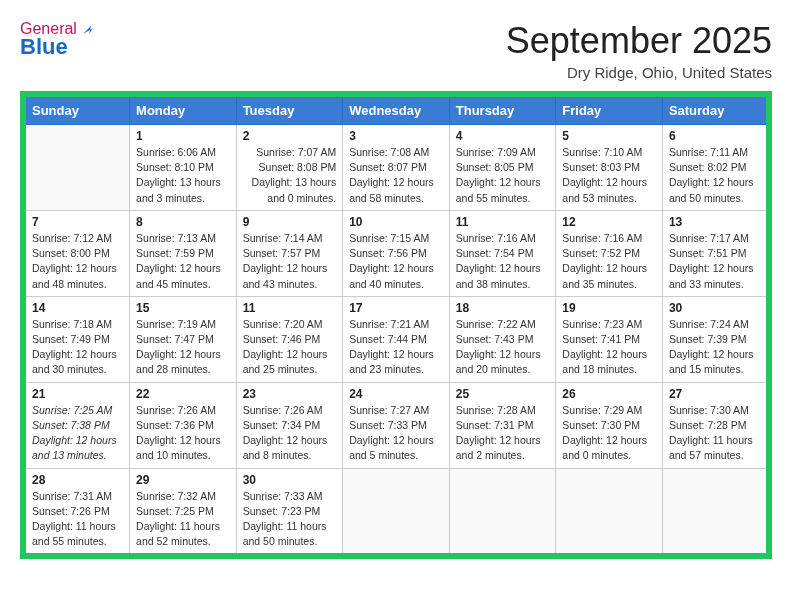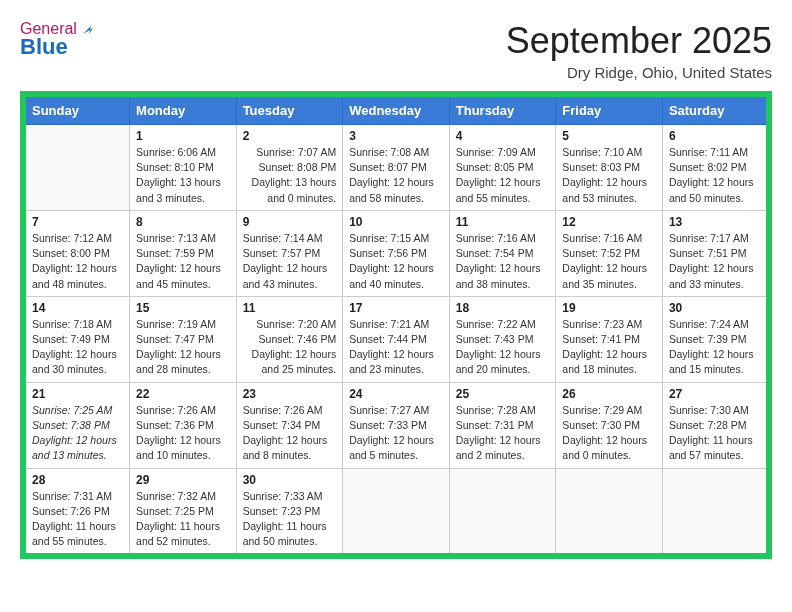--- a/index.html
+++ b/index.html
@@ -216,21 +216,21 @@
         </td>
         <td>
           <div class="day-num">15</div>
           <div class="day-info" style="white-space: pre-line;">Sunrise: 7:19 AM
 Sunset: 7:47 PM
 Daylight: 12 hours
 and 28 minutes.</div>
         </td>
         <td>
           <div class="day-num">11</div>
-          <div class="day-info" style="white-space: pre-line; text-align: right;">Sunrise: 7:20 AM
+          <div class="day-info" style="white-space: pre-line;">Sunrise: 7:20 AM
 Sunset: 7:46 PM
 Daylight: 12 hours
 and 25 minutes.</div>
         </td>
         <td>
           <div class="day-num">17</div>
           <div class="day-info" style="white-space: pre-line;">Sunrise: 7:21 AM
 Sunset: 7:44 PM
 Daylight: 12 hours
 and 23 minutes.</div>

